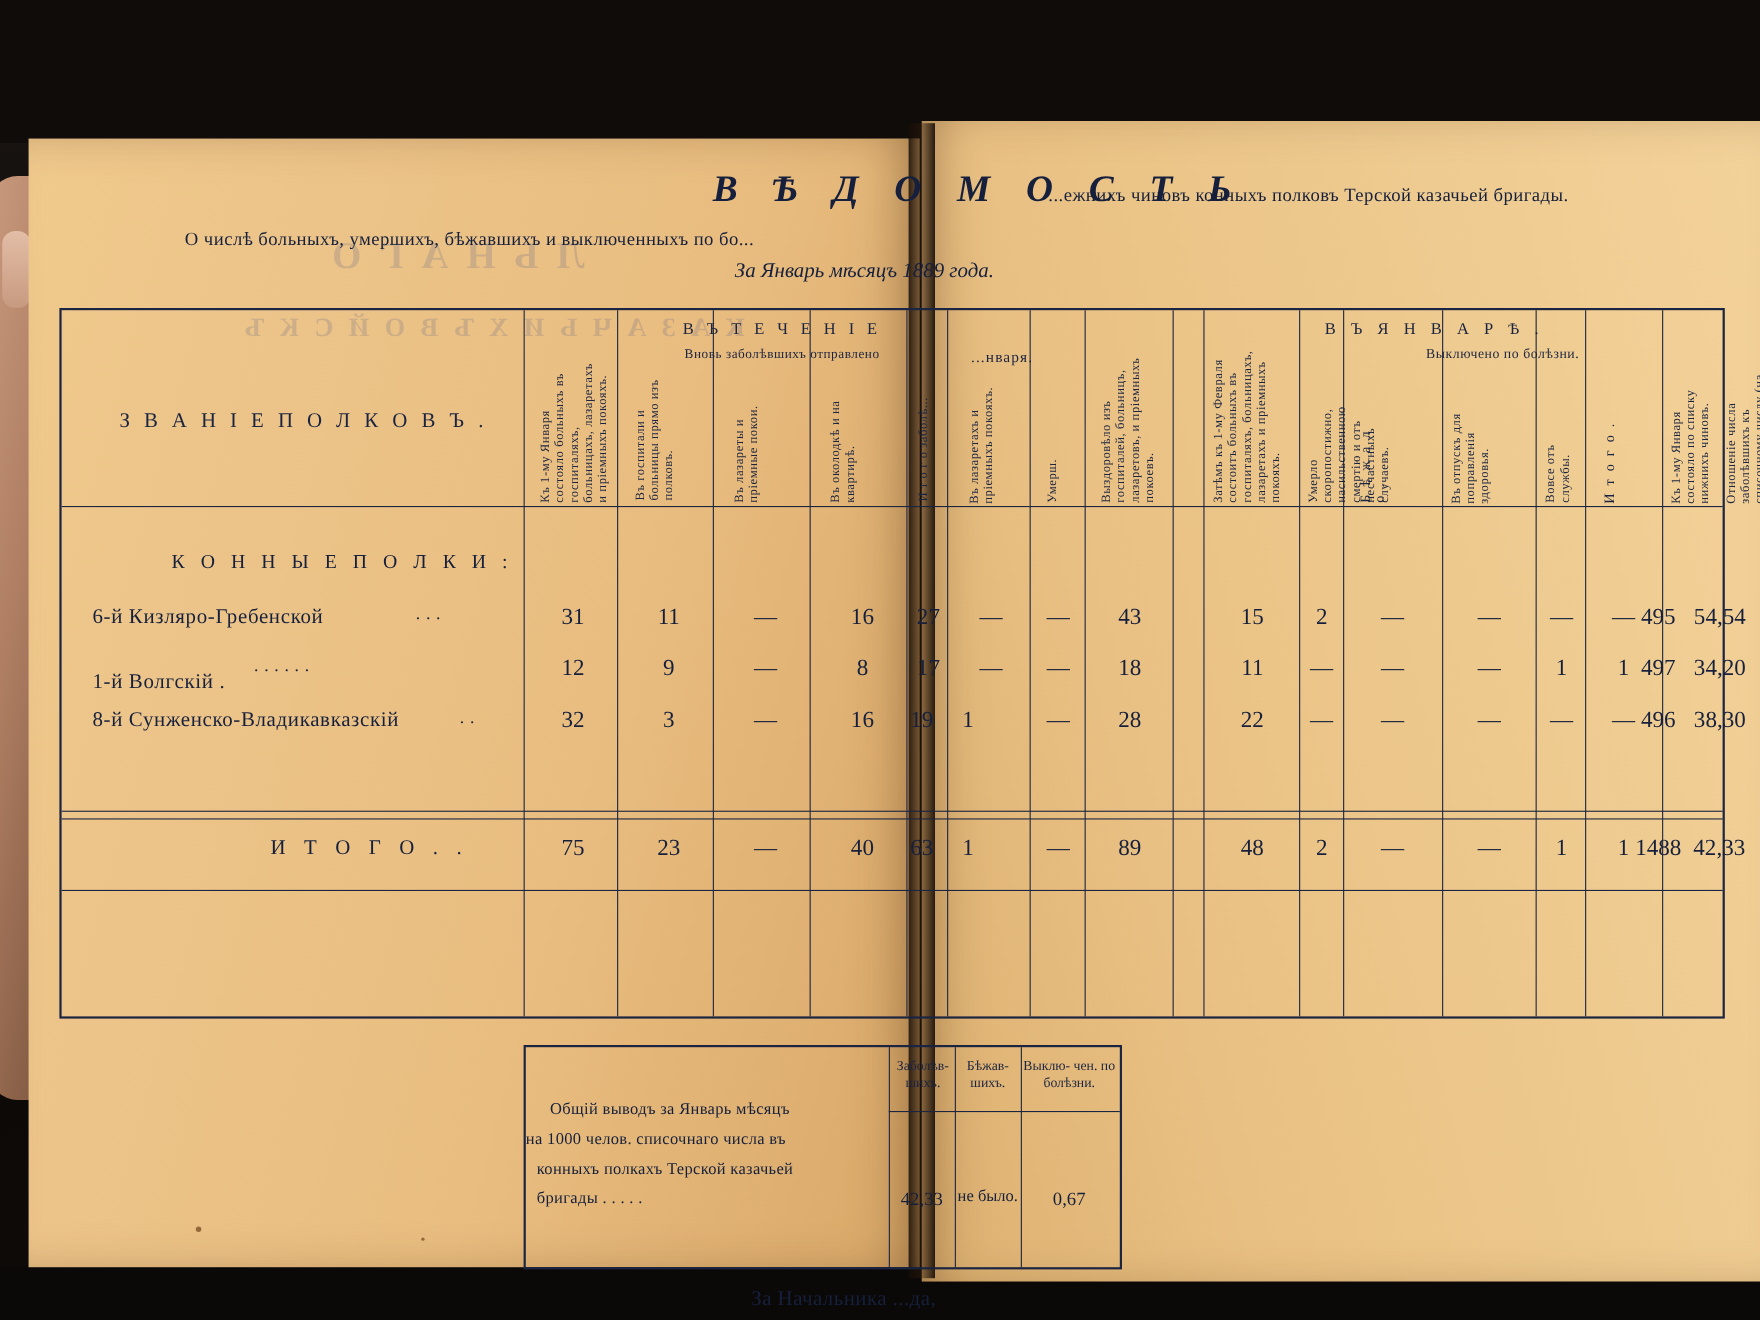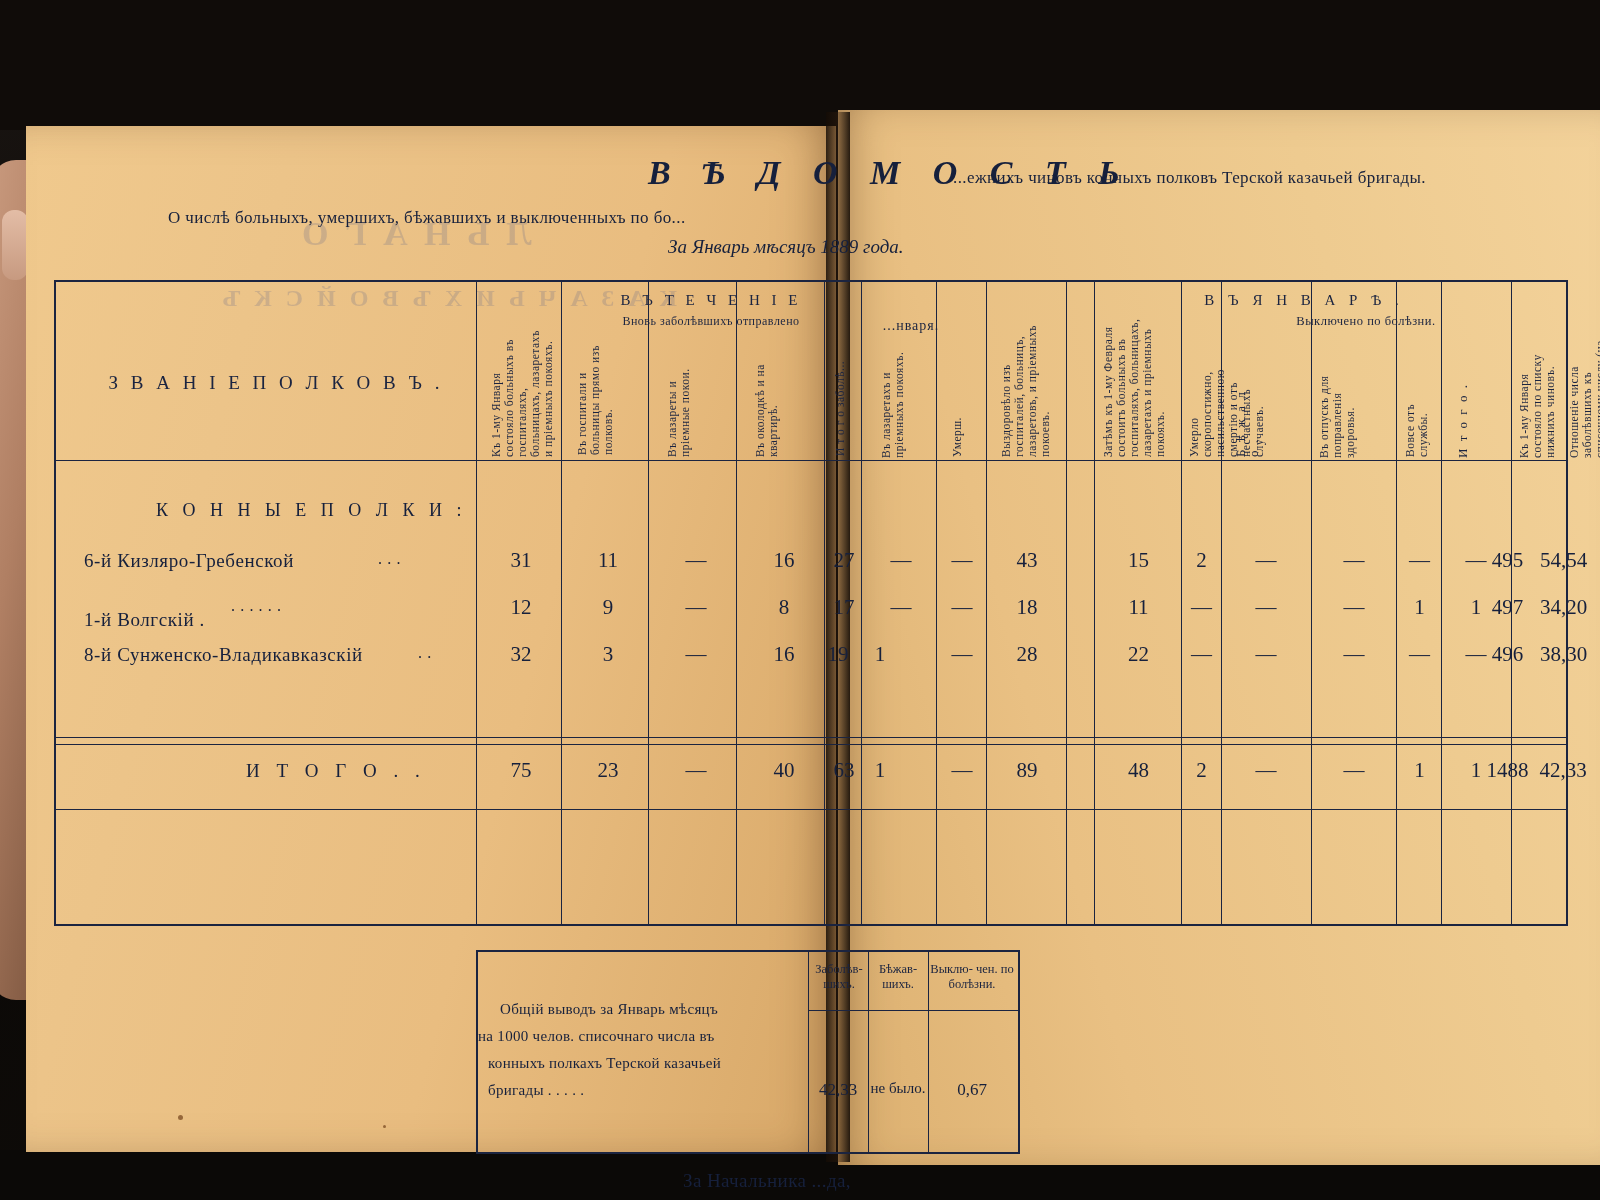--- a/index.html
+++ b/index.html
@@ -197,21 +197,21 @@
       <div class="cell" style="left:1342px;top:360px;width:43px;">—</div>
       <div class="cell" style="left:1386px;top:360px;width:68px;">—</div>
       <div class="cell" style="left:1404px;top:360px;width:95px;">496</div>
       <div class="cell" style="left:1470px;top:360px;width:75px;">38,30</div>
 
       <div class="rowlabel" style="left:190px;top:478px;letter-spacing:6px;font-size:19px;">И Т О Г О  .    .</div>
       <div class="cell" style="left:425px;top:476px;width:80px;">75</div>
       <div class="cell" style="left:512px;top:476px;width:80px;">23</div>
       <div class="cell" style="left:600px;top:476px;width:80px;">—</div>
       <div class="cell" style="left:688px;top:476px;width:80px;">40</div>
-      <div class="cell" style="left:770px;top:476px;width:36px;">63</div>
+      <div class="cell" style="left:770px;top:476px;width:24px;">63</div>
       <div class="cell" style="left:806px;top:476px;width:36px;">1</div>
       <div class="cell" style="left:882px;top:476px;width:48px;">—</div>
       <div class="cell" style="left:932px;top:476px;width:78px;">89</div>
       <div class="cell" style="left:1040px;top:476px;width:85px;">48</div>
       <div class="cell" style="left:1126px;top:476px;width:39px;">2</div>
       <div class="cell" style="left:1166px;top:476px;width:88px;">—</div>
       <div class="cell" style="left:1256px;top:476px;width:84px;">—</div>
       <div class="cell" style="left:1342px;top:476px;width:43px;">1</div>
       <div class="cell" style="left:1386px;top:476px;width:68px;">1</div>
       <div class="cell" style="left:1404px;top:476px;width:95px;">1488</div>

